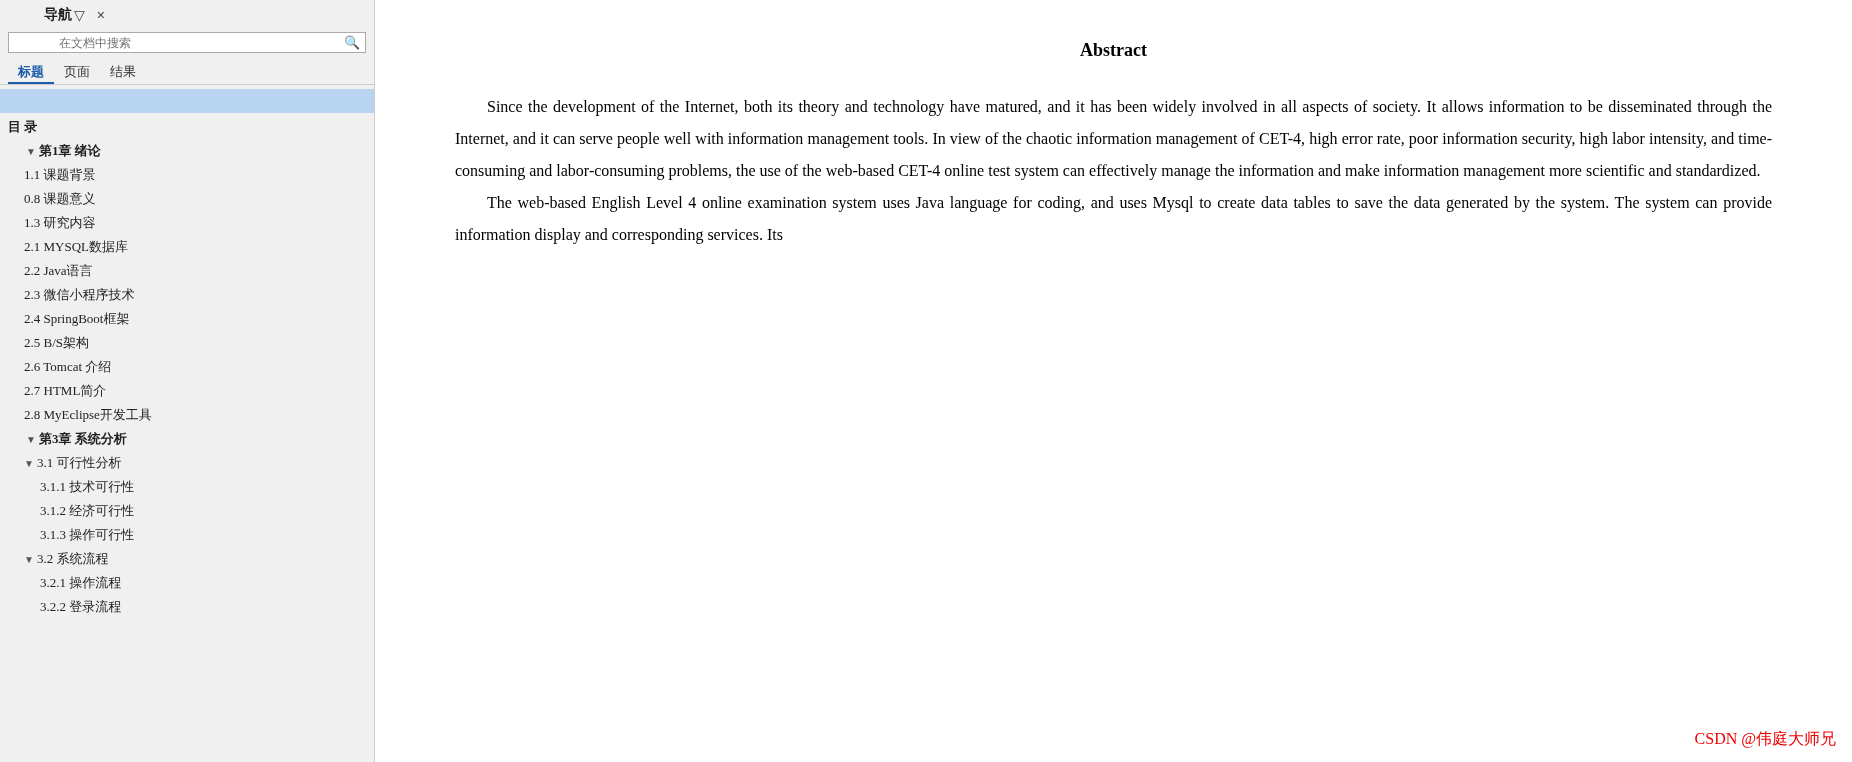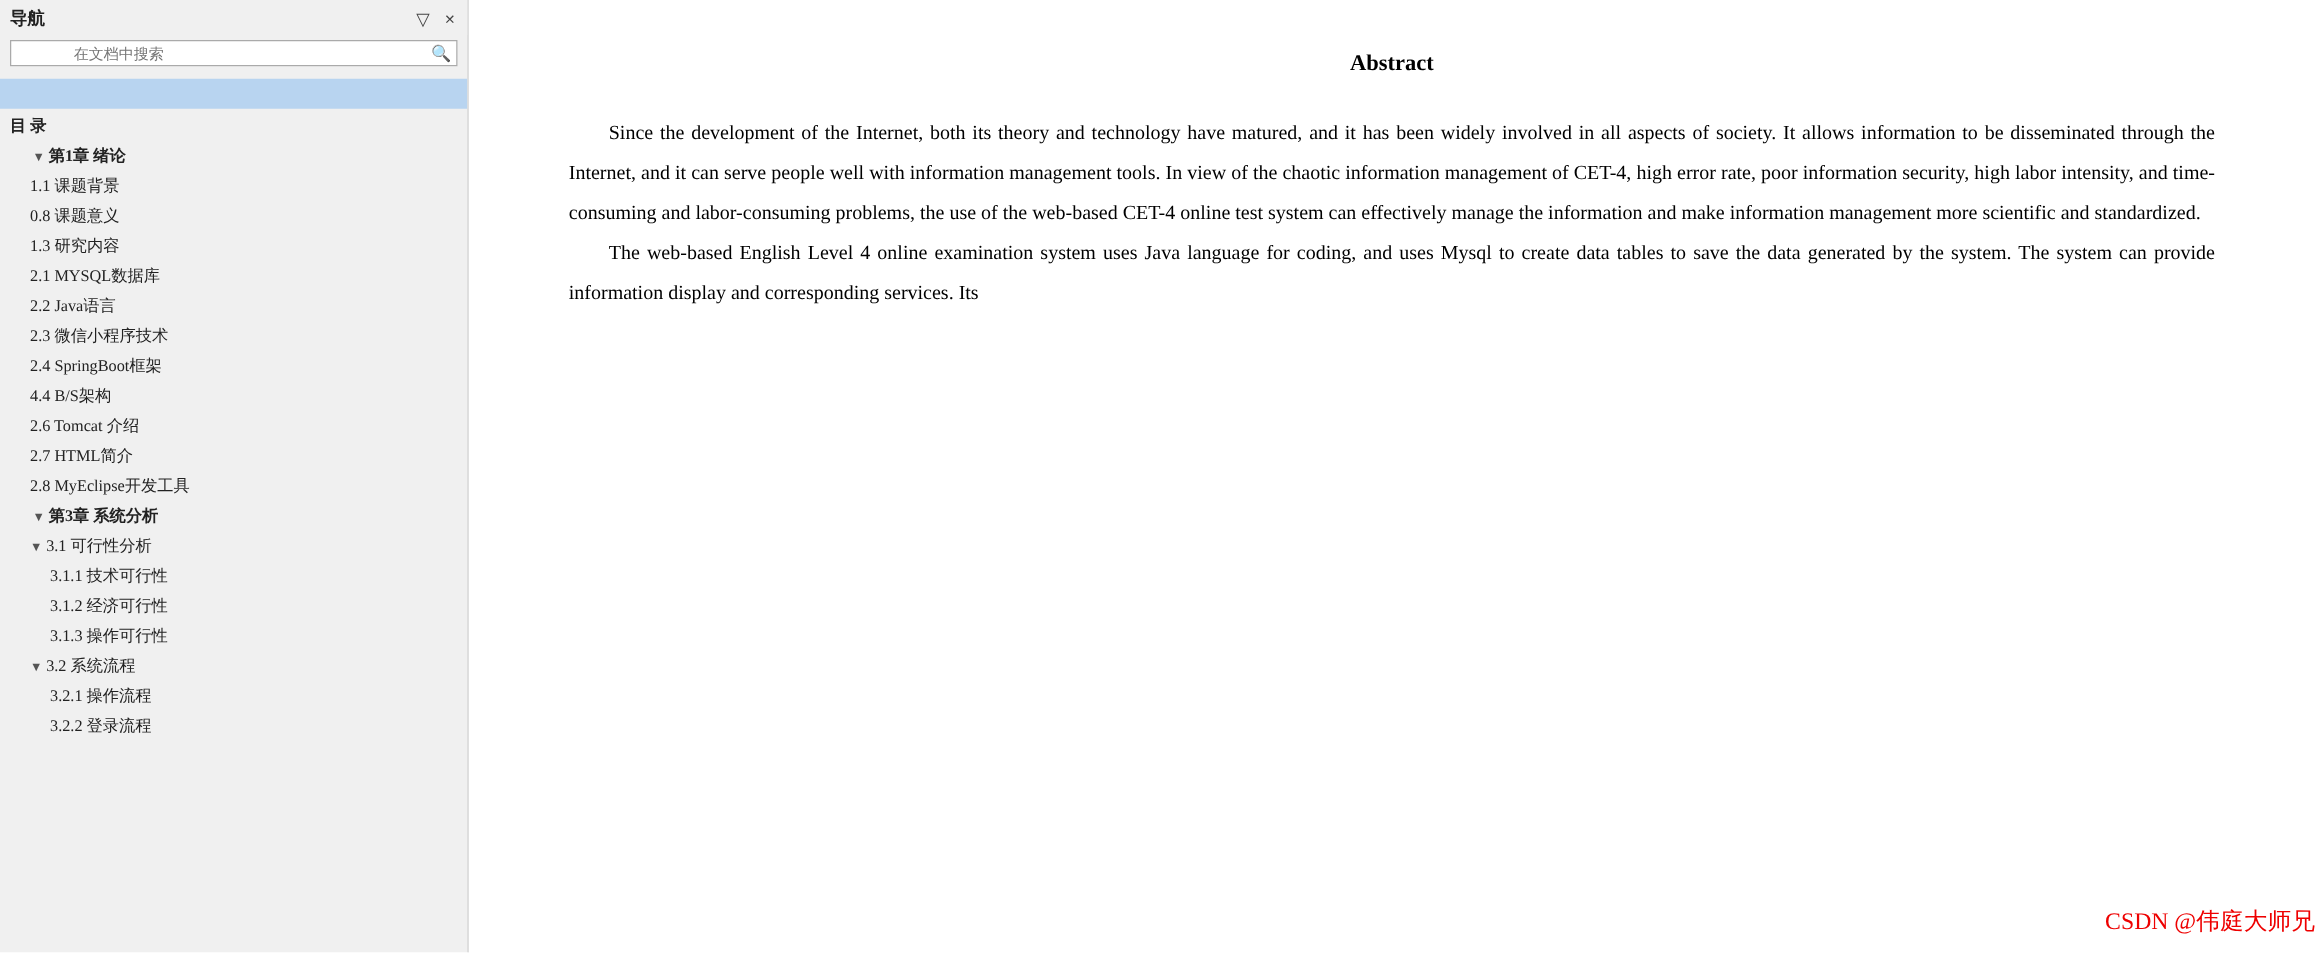--- a/index.html
+++ b/index.html
@@ -18,24 +18,25 @@
       background: #f0f0f0;
       border-right: 1px solid #ccc;
       display: flex;
       flex-direction: column;
       height: 100%;
       overflow: hidden;
     }
 
     #sidebar-header {
       display: flex;
-      justify-content: space-between;
+      justify-content: flex-start;
       align-items: center;
       padding: 6px 8px 4px 8px;
       background: #f0f0f0;
+      margin-left: 36px;
     }
 
     #sidebar-title {
       font-size: 14px;
       font-weight: bold;
       color: #222;
     }
 
     #sidebar-controls {
       display: flex;
@@ -187,22 +188,22 @@
     }
 
     .doc-body p {
       margin-bottom: 0;
       text-indent: 2em;
     }
 
     #watermark {
       position: fixed;
       bottom: 12px;
-      right: 0;
-      font-size: 19px;
+      right: 16px;
+      font-size: 16px;
       color: #e00;
       font-family: "SimSun", serif;
       pointer-events: none;
       z-index: 999;
     }
   </style>
 </head>
 <body>
 
 <div id="sidebar">
@@ -212,39 +213,44 @@
       <button class="ctrl-btn">▽</button>
       <button class="ctrl-btn">×</button>
     </div>
   </div>
 
   <div id="search-bar">
     <input type="text" id="search-input" placeholder="在文档中搜索" style="">
     <button id="search-icon-btn">🔍</button>
   </div>
 
+  <div id="nav-tabs">
+    <button class="nav-tab active">标题</button>
+    <button class="nav-tab">页面</button>
+    <button class="nav-tab">结果</button>
+  </div>
 
   <div id="toc-list">
 
     <div class="toc-selected-bar"></div>
 
     <div class="toc-item level0">目 录</div>
 
     <div class="toc-item level1">
       <span class="triangle">▼</span>第1章 绪论
     </div>
     <div class="toc-item level2">1.1 课题背景</div>
     <div class="toc-item level2">0.8 课题意义</div>
     <div class="toc-item level2">1.3 研究内容</div>
 
     <div class="toc-item level2">2.1 MYSQL数据库</div>
     <div class="toc-item level2">2.2 Java语言</div>
     <div class="toc-item level2">2.3 微信小程序技术</div>
     <div class="toc-item level2">2.4 SpringBoot框架</div>
-    <div class="toc-item level2">4.4 B/S架构</div>
+    <div class="toc-item level2">2.5 B/S架构</div>
     <div class="toc-item level2">2.6 Tomcat 介绍</div>
     <div class="toc-item level2">2.7 HTML简介</div>
     <div class="toc-item level2">2.8 MyEclipse开发工具</div>
 
     <div class="toc-item level1">
       <span class="triangle">▼</span>第3章 系统分析
     </div>
     <div class="toc-item level2">
       <span class="triangle">▼</span>3.1 可行性分析
     </div>

